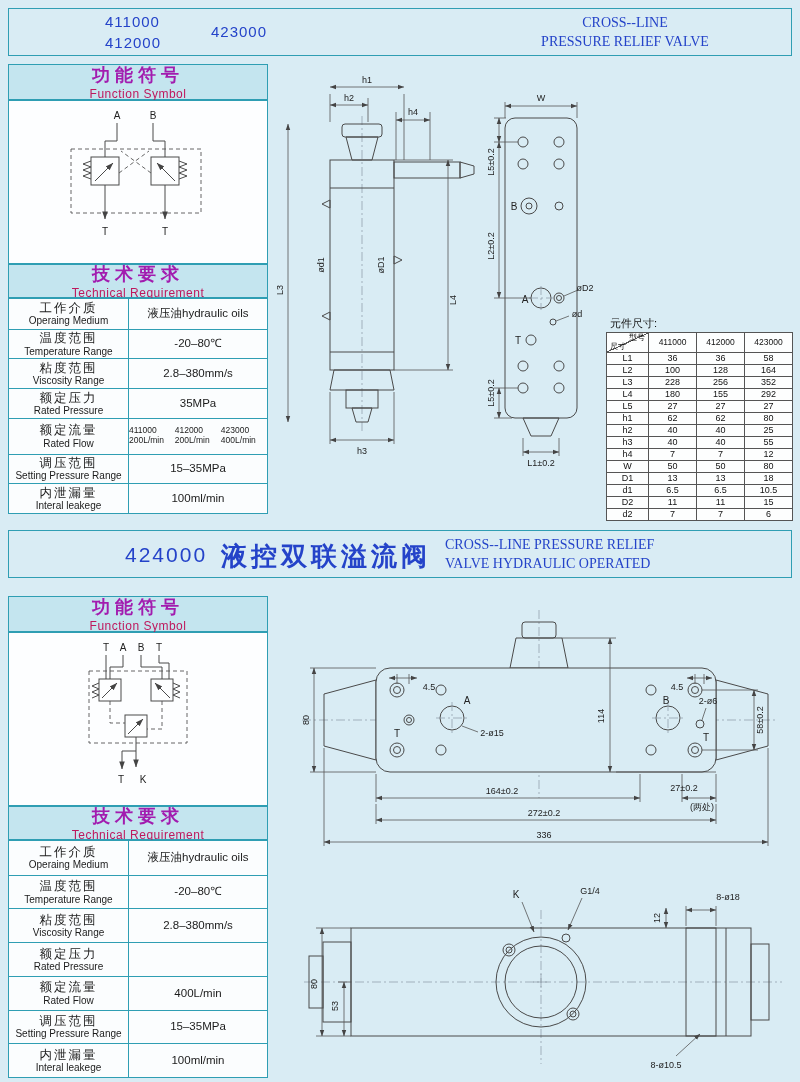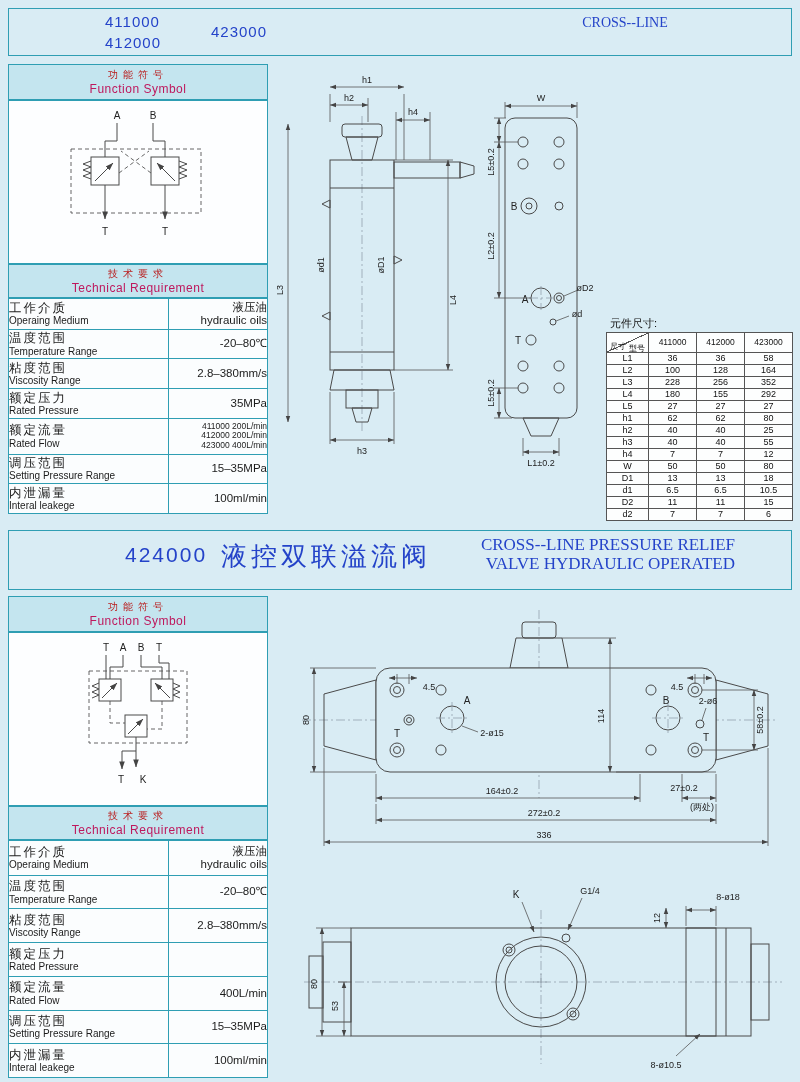--- a/index.html
+++ b/index.html
@@ -4,38 +4,38 @@
 <style>
 *{margin:0;padding:0;box-sizing:border-box}
 body{background:#b9ccd5;font-family:"Liberation Sans",sans-serif}
 .page{position:relative;width:800px;height:1082px;background:#d9ecf4;color:#1b1b1b;overflow:hidden}
 .abs{position:absolute}
 .bx{position:absolute;border:1px solid #2f9eb3}
 .white{background:#fdfeff}
 .blue{color:#2443c9}
 .serif{font-family:"Liberation Serif",serif}
 .panel-hdr{display:flex;flex-direction:column;align-items:center;justify-content:center;background:#c4e5ef}
-.panel-hdr .l1{font-size:10px;font-weight:normal;letter-spacing:5px;color:#b91c1c}
+.panel-hdr .l1{font-size:18px;font-weight:bold;letter-spacing:5px;color:#a21caf}
 .panel-hdr .l2{font-size:12px;color:#be185d;letter-spacing:.5px}
 .tech-table{display:flex;flex-direction:column;background:#fbfdfe}
 .trow{display:flex;height:30px;border-top:1px solid #2f9eb3}
 .trow:first-child{border-top:none}
 .s2 .trow{height:34px}
 .trow.multi{height:36px}
-.tlab{width:160px;border-right:1px solid #2f9eb3;display:flex;flex-direction:column;justify-content:center;line-height:1.15}
+.tlab{width:120px;border-right:1px solid #2f9eb3;display:flex;flex-direction:column;align-items:center;justify-content:center;line-height:1.15}
 .tlab .cn{font-size:12.5px;letter-spacing:2px}
 .tlab .en{font-size:10px}
-.tval{flex:1;display:flex;flex-direction:column;align-items:flex-end;justify-content:center;font-size:11.5px;line-height:1.15}
+.tval{flex:1;display:flex;flex-direction:row;align-items:center;justify-content:center;font-size:11.5px;line-height:1.15}
 .tval.small div{font-size:8.5px}
 .dim-title{position:absolute;left:610px;top:316px;font-size:11px;color:#111}
 .dimgrid{position:absolute;left:606px;top:332px;width:187px;display:grid;grid-template-columns:42px 48px 48px 1fr;grid-template-rows:20px repeat(14,12px);background:#fdfefe;border-top:1px solid #555;border-left:1px solid #555;font-size:9px;color:#111}
 .dcell{border-right:1px solid #555;border-bottom:1px solid #555;display:flex;align-items:center;justify-content:center;line-height:1}
 .dhead{font-size:8.5px}
 .corner{position:relative;background:linear-gradient(to bottom right,transparent calc(50% - .5px),#555 calc(50% - .5px),#555 calc(50% + .5px),transparent calc(50% + .5px))}
-.corner .ct{position:absolute;top:12px;right:3px;font-size:8px}
+.corner .ct{position:absolute;top:1px;right:3px;font-size:8px}
 .corner .cb{position:absolute;bottom:1px;left:3px;font-size:8px}
 svg text{font-family:"Liberation Sans",sans-serif;fill:#222;font-size:10px}
 .t9{font-size:9px}
 .ln{stroke:#4a4a4a;stroke-width:1;fill:none}
 .lnf{stroke:#4a4a4a;stroke-width:1;fill:#d9ecf4}
 .dm{stroke:#555;stroke-width:.8;fill:none}
 .cl{stroke:#8a9aa4;stroke-width:.7;stroke-dasharray:9 3 2 3;fill:none}
 .dash{stroke:#555;stroke-width:.9;stroke-dasharray:4 3;fill:none}
 </style>
 </head>
@@ -55,20 +55,21 @@
   </svg>
 
   <div class="bx" style="left:8px;top:8px;width:784px;height:48px">
     <div class="abs blue" style="left:96px;top:2px;font-size:15px;line-height:21px;letter-spacing:1px">
       <div>411000</div>
       <div>412000</div>
     </div>
     <div class="abs blue" style="left:202px;top:14px;font-size:15px;letter-spacing:1px">423000</div>
     <div class="abs blue serif" style="left:488px;top:4px;width:256px;text-align:center;font-size:14px;line-height:19px">
       <div>CROSS--LINE</div>
+      <div>PRESSURE RELIEF VALVE</div>
     </div>
   </div>
 
   <div class="bx panel-hdr" style="left:8px;top:64px;width:260px;height:36px">
     <div class="l1">功能符号</div>
     <div class="l2">Function Symbol</div>
   </div>
 
   <div class="bx white" style="left:8px;top:100px;width:260px;height:164px">
     <svg width="258" height="162" viewBox="0 0 258 162">
@@ -322,24 +323,24 @@
       <div class="dcell">D2</div>
       <div class="dcell">11</div>
       <div class="dcell">11</div>
       <div class="dcell">15</div>
       <div class="dcell">d2</div>
       <div class="dcell">7</div>
       <div class="dcell">7</div>
       <div class="dcell">6</div>
     </div>
 
-  <div class="bx" style="left:8px;top:530px;width:784px;height:60px">
+  <div class="bx" style="left:8px;top:530px;width:784px;height:48px">
     <div class="abs blue" style="left:116px;top:12px;font-size:21px;letter-spacing:2px">424000</div>
-    <div class="abs blue" style="left:212px;top:8px;font-size:26px;letter-spacing:4px;font-weight:normal">液控双联溢流阀</div>
-    <div class="abs blue serif" style="left:436px;top:4px;width:290px;text-align:right;font-size:17px;line-height:19px">
+    <div class="abs blue" style="left:212px;top:8px;font-size:26px;letter-spacing:4px;font-weight:bold">液控双联溢流阀</div>
+    <div class="abs blue serif" style="left:436px;top:4px;width:290px;text-align:left;font-size:14px;line-height:19px">
       <div>CROSS--LINE PRESSURE RELIEF</div>
       <div>VALVE HYDRAULIC OPERATED</div>
     </div>
   </div>
 
   <div class="bx panel-hdr" style="left:8px;top:596px;width:260px;height:36px">
     <div class="l1">功能符号</div>
     <div class="l2">Function Symbol</div>
   </div>
 

